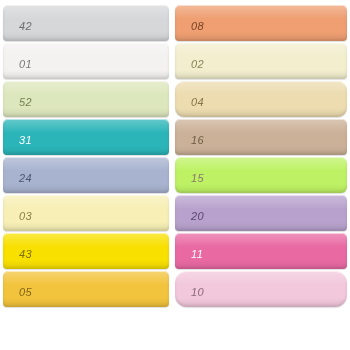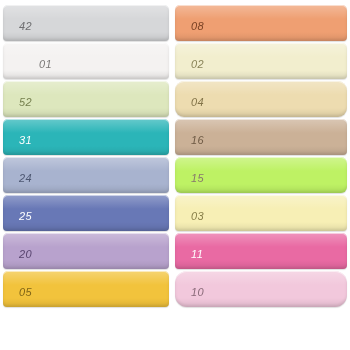--- a/index.html
+++ b/index.html
@@ -74,21 +74,21 @@
 <body>
 
 <div id="swatch-board" style="background: rgb(255, 255, 255);">
     <div class="swatch" style="background: rgb(214, 215, 217);">
       <span class="swatch-label" style="color: rgb(110, 110, 112);">42</span>
     </div>
     <div class="swatch" style="background: rgb(239, 159, 114);">
       <span class="swatch-label" style="color: rgb(122, 66, 36);">08</span>
     </div>
     <div class="swatch" style="background: rgb(244, 242, 241);">
-      <span class="swatch-label" style="color: rgb(124, 122, 120); margin-left: 20px;">01</span>
+      <span class="swatch-label" style="color: rgb(124, 122, 120);">01</span>
     </div>
     <div class="swatch" style="background: rgb(242, 238, 206);">
       <span class="swatch-label" style="color: rgb(138, 132, 89);">02</span>
     </div>
     <div class="swatch" style="background: rgb(221, 231, 189);">
       <span class="swatch-label" style="color: rgb(118, 128, 79);">52</span>
     </div>
     <div class="swatch" style="background: rgb(237, 220, 176); border-radius: 9px;">
       <span class="swatch-label" style="color: rgb(132, 117, 74);">04</span>
     </div>
@@ -97,28 +97,28 @@
     </div>
     <div class="swatch" style="background: rgb(203, 177, 151);">
       <span class="swatch-label" style="color: rgb(110, 90, 68);">16</span>
     </div>
     <div class="swatch" style="background: rgb(168, 179, 207);">
       <span class="swatch-label" style="color: rgb(77, 87, 113);">24</span>
     </div>
     <div class="swatch" style="background: #bef264; border-radius: 6px;">
       <span class="swatch-label" style="color: rgb(135, 120, 108);">15</span>
     </div>
-    <div class="swatch" style="background: rgb(104, 120, 182);">
-      <span class="swatch-label" style="color: rgb(255, 255, 255);">25</span>
-    </div>
     <div class="swatch" style="background: rgb(247, 239, 181);">
       <span class="swatch-label" style="color: rgb(137, 128, 74);">03</span>
     </div>
     <div class="swatch" style="background: rgb(184, 162, 205);">
       <span class="swatch-label" style="color: rgb(89, 69, 112);">20</span>
+    </div>
+    <div class="swatch" style="background: rgb(248, 224, 0);">
+      <span class="swatch-label" style="color: rgb(126, 113, 0);">43</span>
     </div>
     <div class="swatch" style="background: rgb(233, 106, 163);">
       <span class="swatch-label" style="color: rgb(255, 255, 255);">11</span>
     </div>
     <div class="swatch" style="background: rgb(242, 195, 60);">
       <span class="swatch-label" style="color: rgb(128, 101, 23);">05</span>
     </div>
     <div class="swatch" style="background: rgb(242, 200, 220); border-radius: 12px;">
       <span class="swatch-label" style="color: rgb(138, 106, 121);">10</span>
     </div>

